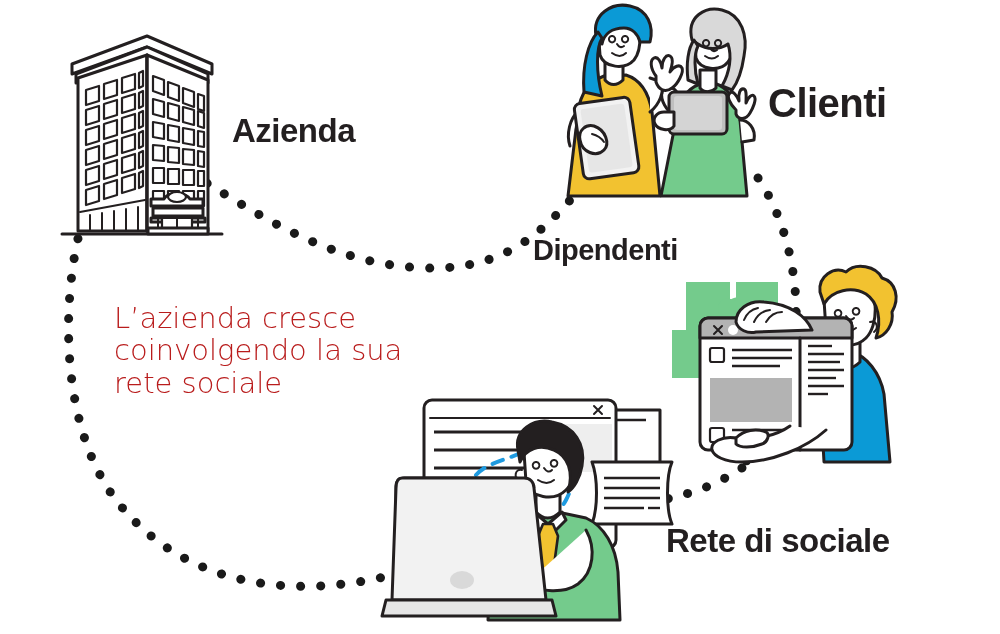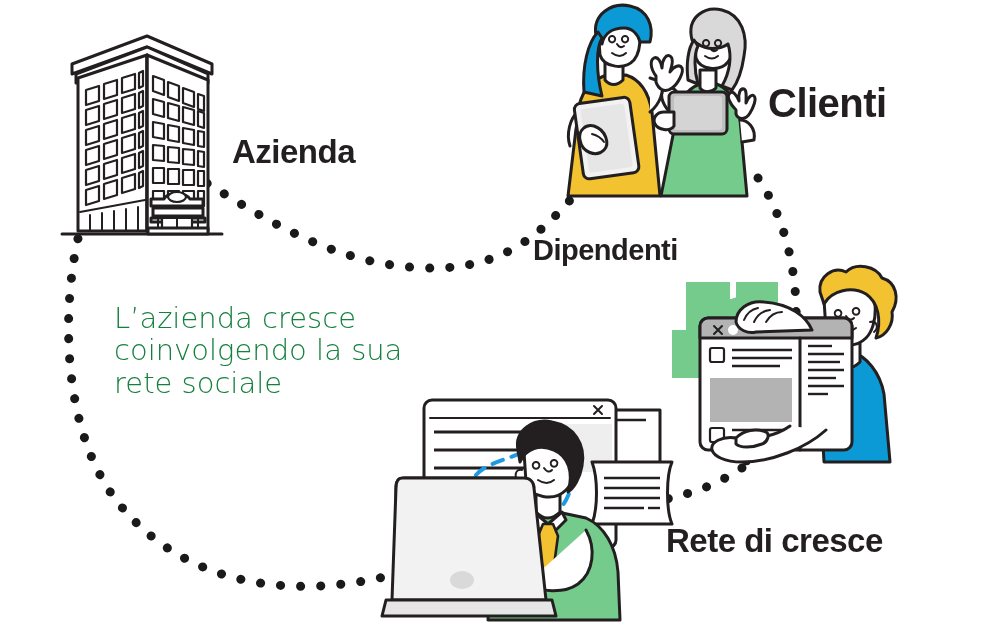--- a/index.html
+++ b/index.html
@@ -26,34 +26,34 @@
   }
   .label {
     position: absolute;
     font-family: "Liberation Sans", sans-serif;
     font-weight: bold;
     color: #231f20;
     letter-spacing: -0.5px;
     white-space: nowrap;
     line-height: 1;
   }
-  #label-azienda { left: 232px; top: 114px; font-size: 33px; margin-top: 21px; }
+  #label-azienda { left: 232px; top: 114px; font-size: 33px; }
   #label-clienti { left: 768px; top: 83px; font-size: 40px; }
   #label-dipendenti { left: 533px; top: 236px; font-size: 29px; }
   #label-rete { left: 666px; top: 524px; font-size: 33px; }
   #caption {
     position: absolute;
     left: 114px;
     top: 302px;
     width: 360px;
     font-family: "DejaVu Sans", sans-serif;
     font-weight: 300;
     font-size: 29px;
     line-height: 1.12;
-    color: #15803d;
+    color: #b91c1c;
     white-space: pre-line;
   }
 </style>
 </head>
 <body>
 
 <div id="stage">
 
   <svg class="layer" viewBox="0 0 1000 634">
     <defs>
@@ -377,19 +377,19 @@
         <path fill="#f2f2f2" stroke="#231f20" stroke-width="3" stroke-linejoin="round" d="M402,478 L524,478 C530,478 534,482 534,488 L546,600 L392,600 L396,488 C396,482 398,478 402,478 Z"></path>
         <ellipse cx="462" cy="580" rx="12" ry="9" fill="#d9d9d9"></ellipse>
         <path fill="#e6e6e6" stroke="#231f20" stroke-width="3" stroke-linejoin="round" d="M386,600 L552,600 L556,616 L382,616 Z"></path>
       </g>
     </g>
   </svg>
 
   <div class="label" id="label-azienda">Azienda</div>
   <div class="label" id="label-clienti">Clienti</div>
   <div class="label" id="label-dipendenti">Dipendenti</div>
-  <div class="label" id="label-rete">Rete di cresce</div>
+  <div class="label" id="label-rete">Rete di sociale</div>
 
   <div id="caption">L’azienda cresce
 coinvolgendo la sua
 rete sociale</div>
 
 </div>
 
 </body></html>

